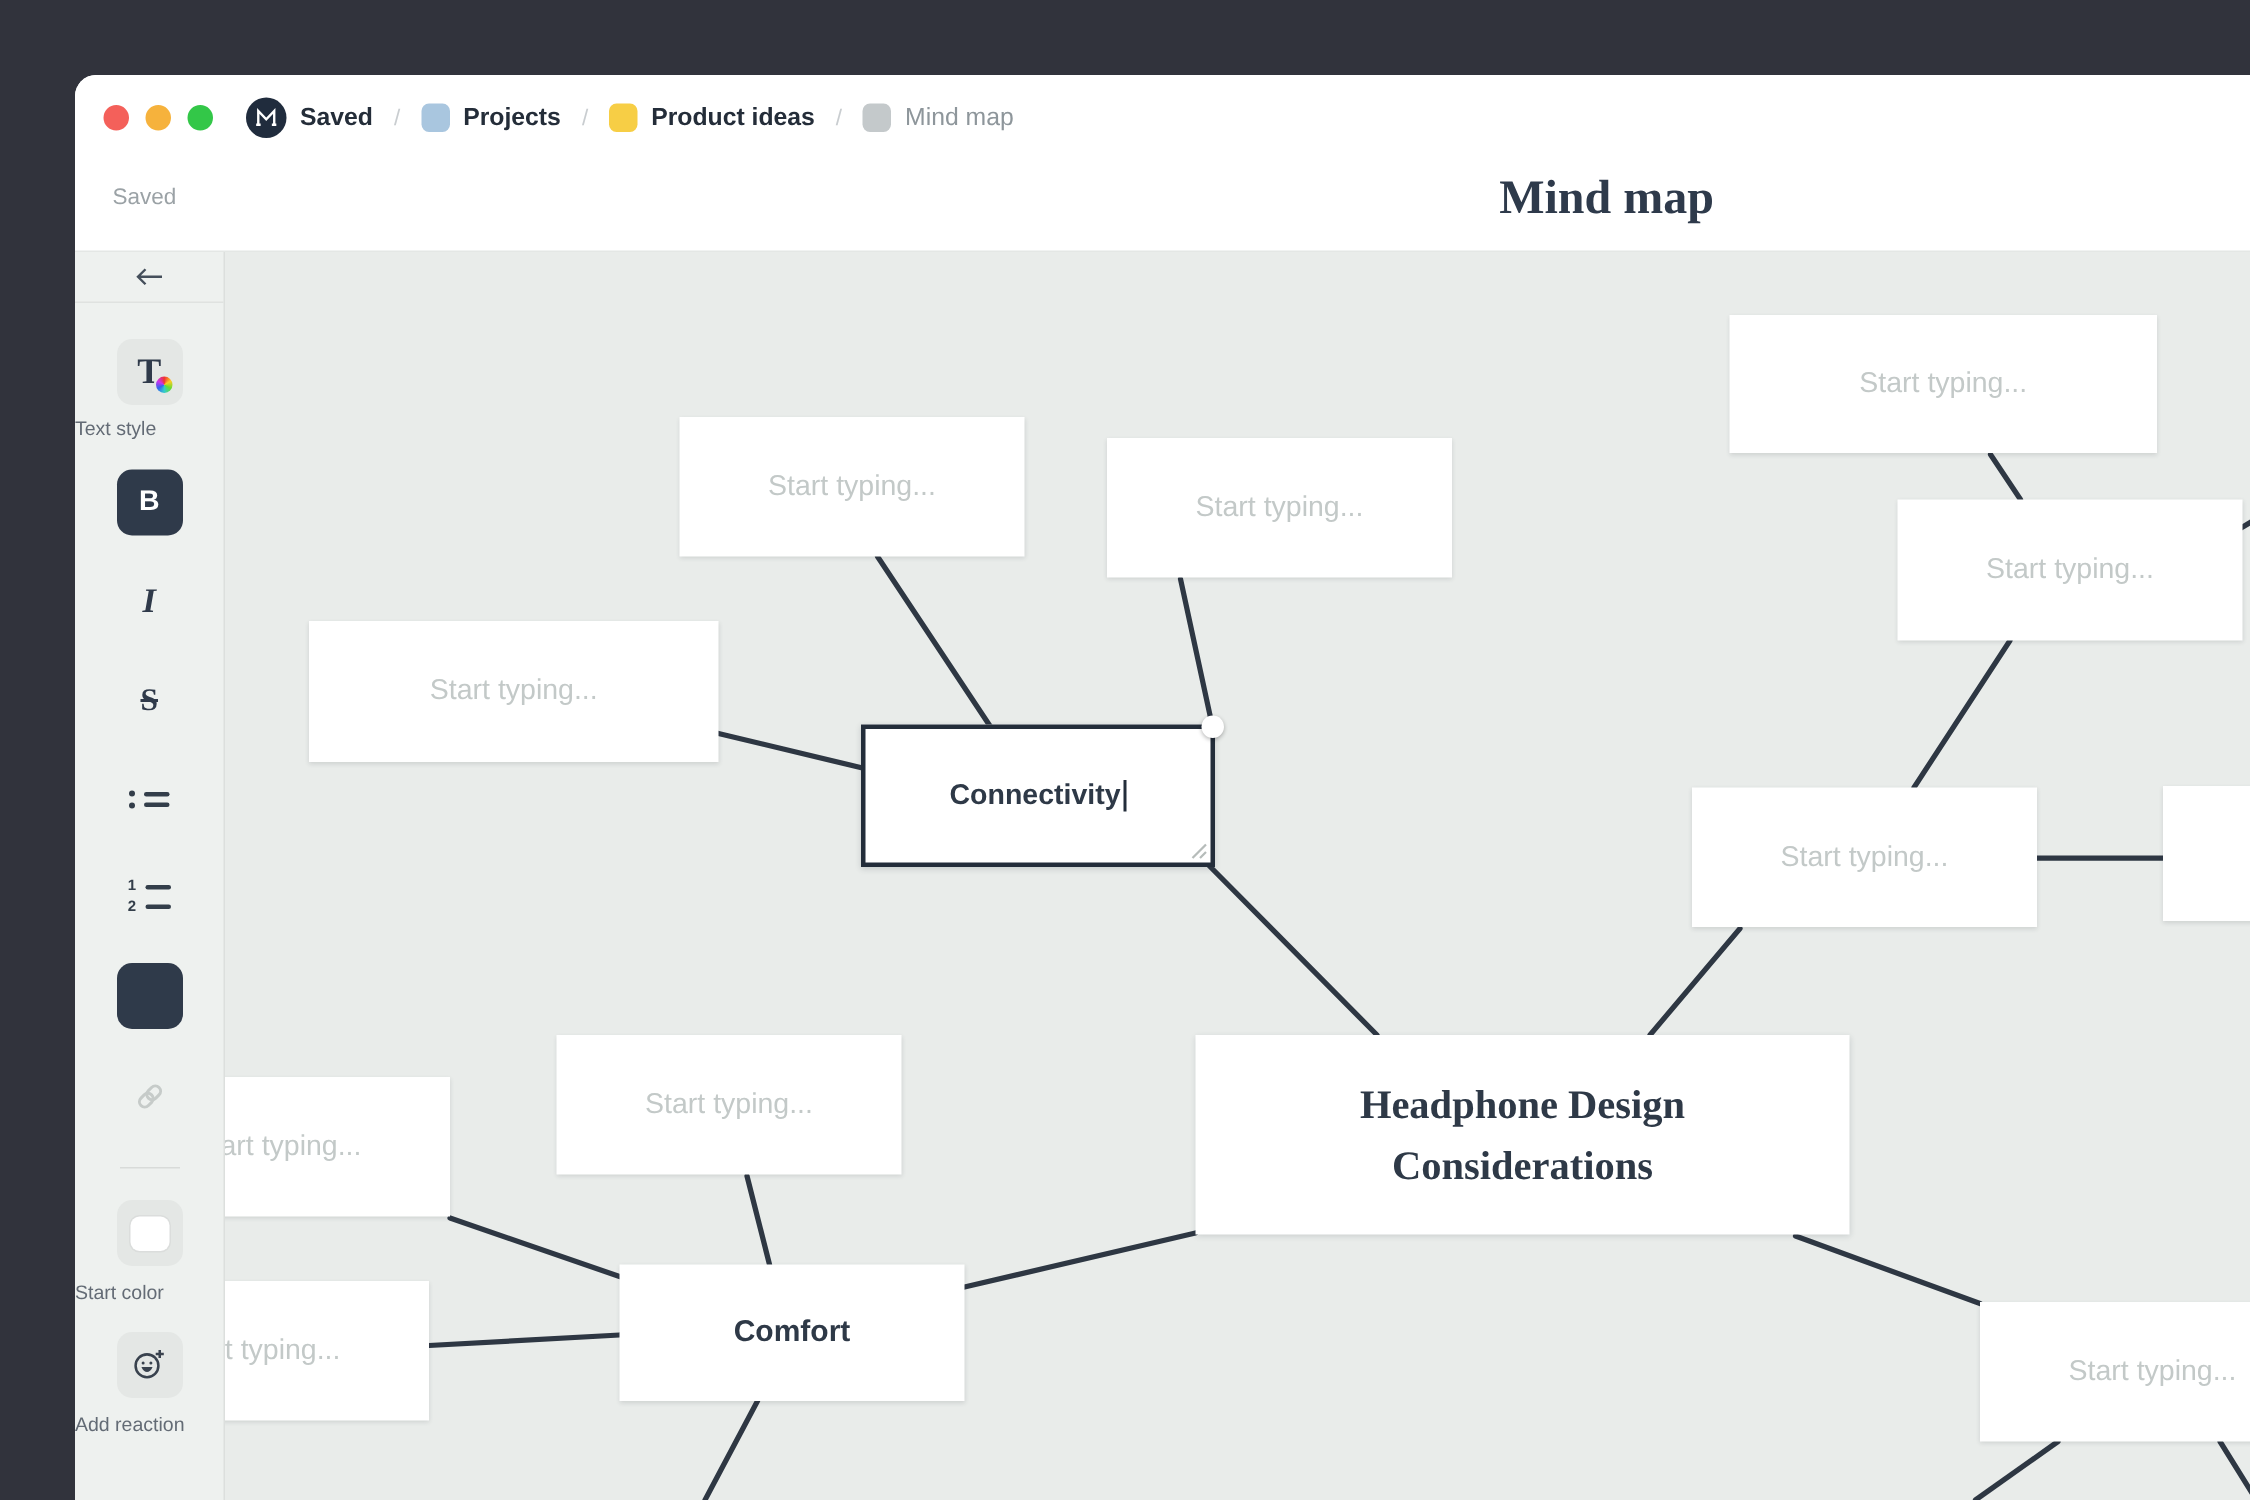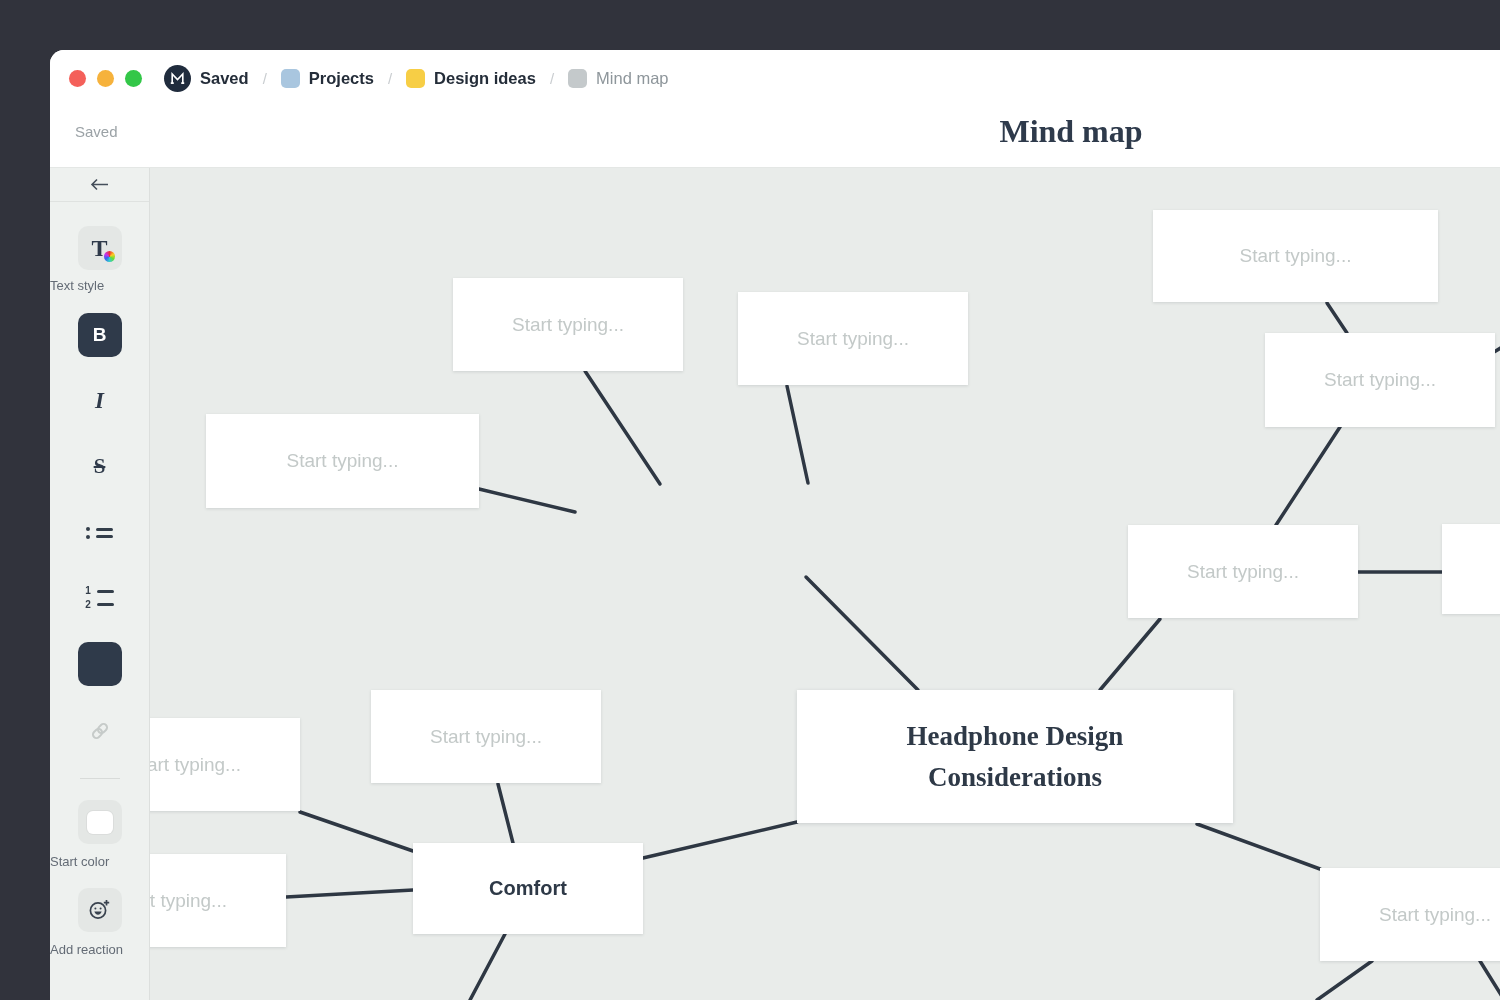--- a/index.html
+++ b/index.html
@@ -100,21 +100,21 @@
       <span class="crumb-sep">/</span>
 
       <span class="crumb">
         <span class="crumb-swatch" style="background: rgb(169, 198, 223);"></span>
         <span class="crumb-label">Projects</span>
       </span>
       <span class="crumb-sep">/</span>
 
       <span class="crumb">
         <span class="crumb-swatch" style="background: rgb(247, 206, 69);"></span>
-        <span class="crumb-label">Design ideas</span>
+        <span class="crumb-label">Product ideas</span>
       </span>
       <span class="crumb-sep">/</span>
 
       <span class="crumb">
         <span class="crumb-swatch" style="background: rgb(196, 201, 203);"></span>
         <span class="crumb-label muted">Mind map</span>
       </span>
     </div>
 
     <div class="status-row">
@@ -260,20 +260,28 @@
         <div class="node placeholder" style="left: 1115px; top: 165px; width: 230px; height: 94px;">
           <span class="node-text">Start typing...</span>
         </div>
         <div class="node placeholder" style="left: 978px; top: 357px; width: 230px; height: 93px;">
           <span class="node-text">Start typing...</span>
         </div>
         <div class="node placeholder" style="left: 1292px; top: 356px; width: 240px; height: 90px;"></div>
         <div class="node placeholder" style="left: 1170px; top: 700px; width: 230px; height: 93px;">
           <span class="node-text">Start typing...</span>
         </div>
+        <div class="node selected" style="left: 424px; top: 315px; width: 236px; height: 95px;">
+          <span class="node-text">Connectivity</span>
+          <span class="caret"></span>
+          <span class="conn-handle"></span>
+          <svg width="13" height="13" class="resize-handle">
+            <path d="M3 12 L12 3 M8 12 L12 8" stroke="#B6BCBA" stroke-width="1.5" fill="none"></path>
+          </svg>
+        </div>
         <div class="node topic" style="left: 263px; top: 675px; width: 230px; height: 91px;">
           <span class="node-text">Comfort</span>
         </div>
         <div class="node central" style="left: 647px; top: 522px; width: 436px; height: 133px;">
           <span class="node-text">Headphone Design Considerations</span>
         </div>
       </div>
   </div>
 </div>
 

